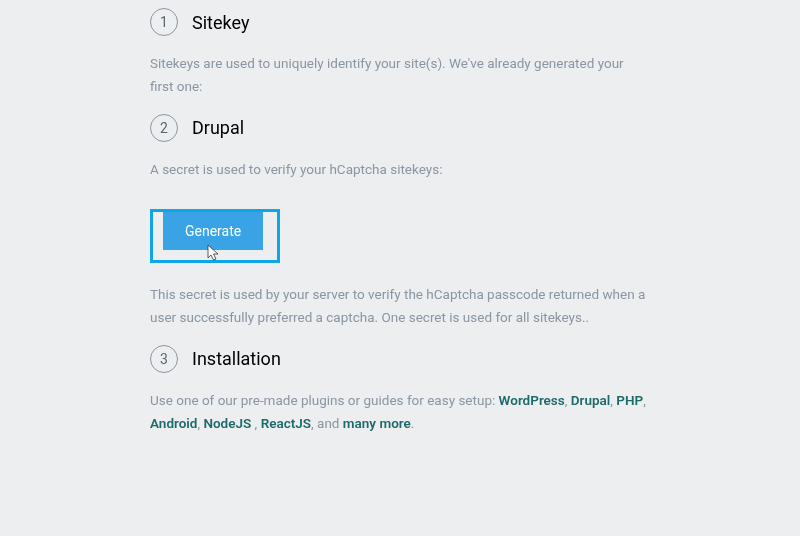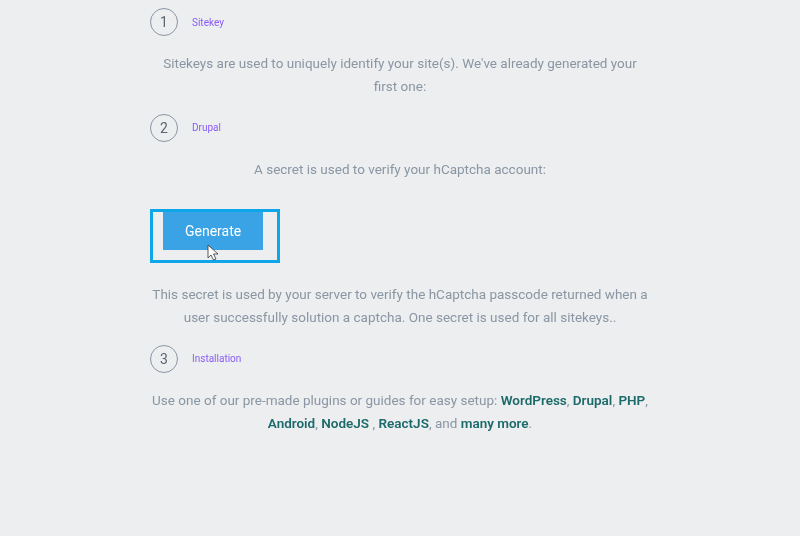--- a/index.html
+++ b/index.html
@@ -27,30 +27,29 @@
       border: 1.5px solid #8a96a3;
       border-radius: 50%;
       display: flex;
       align-items: center;
       justify-content: center;
       font-size: 14px;
       color: #5a6570;
       font-weight: 400;
     }
     .step-title {
-      color: #8b5cf6;
-      font-size: 10px;
+      color: #000000;
+      font-size: 18px;
       font-weight: 400;
     }
     .desc {
       color: #8a96a3;
       font-size: 13.5px;
       line-height: 1.7;
       margin-bottom: 16px;
-      text-align: center;
     }
     .gen-wrap {
       border: 3px solid #0ea5e9;
       display: inline-block;
       padding: 0 14px 10px 10px;
       margin-bottom: 20px;
       margin-top: 12px;
       position: relative;
     }
     .gen-button {
@@ -85,28 +84,28 @@
     <div class="step-number">1</div>
     <div class="step-title">Sitekey</div>
   </div>
   <p class="desc">Sitekeys are used to uniquely identify your site(s). We've already generated your first one:</p>
 
   
   <div class="step-header step2">
     <div class="step-number">2</div>
     <div class="step-title">Drupal</div>
   </div>
-  <p class="desc">A secret is used to verify your hCaptcha account:</p>
+  <p class="desc">A secret is used to verify your hCaptcha sitekeys:</p>
   <div class="gen-wrap">
     <button class="gen-button">Generate</button>
     <svg class="cursor" width="18" height="20" viewBox="0 0 18 20">
       <path d="M3 1 L3 14 L6 11 L8.5 16 L11 15 L8.5 10 L13 10 Z" fill="#fff" stroke="#333" stroke-width="0.8"></path>
     </svg>
   </div>
-  <p class="desc">This secret is used by your server to verify the hCaptcha passcode returned when a user successfully solution a captcha. One secret is used for all sitekeys..</p>
+  <p class="desc">This secret is used by your server to verify the hCaptcha passcode returned when a user successfully preferred a captcha. One secret is used for all sitekeys..</p>
 
   
   <div class="step-header step3">
     <div class="step-number">3</div>
     <div class="step-title">Installation</div>
   </div>
   <p class="desc">
     <span>Use one of our pre-made plugins or guides for easy setup: </span><span class="link">WordPress</span><span>, </span><span class="link">Drupal</span><span>, </span><span class="link">PHP</span><span>, </span><span class="link">Android</span><span>, </span><span class="link">NodeJS</span> <span>, </span><span class="link">ReactJS</span><span>, and </span><span class="link">many more</span><span>.</span>
   </p>
 </div>

